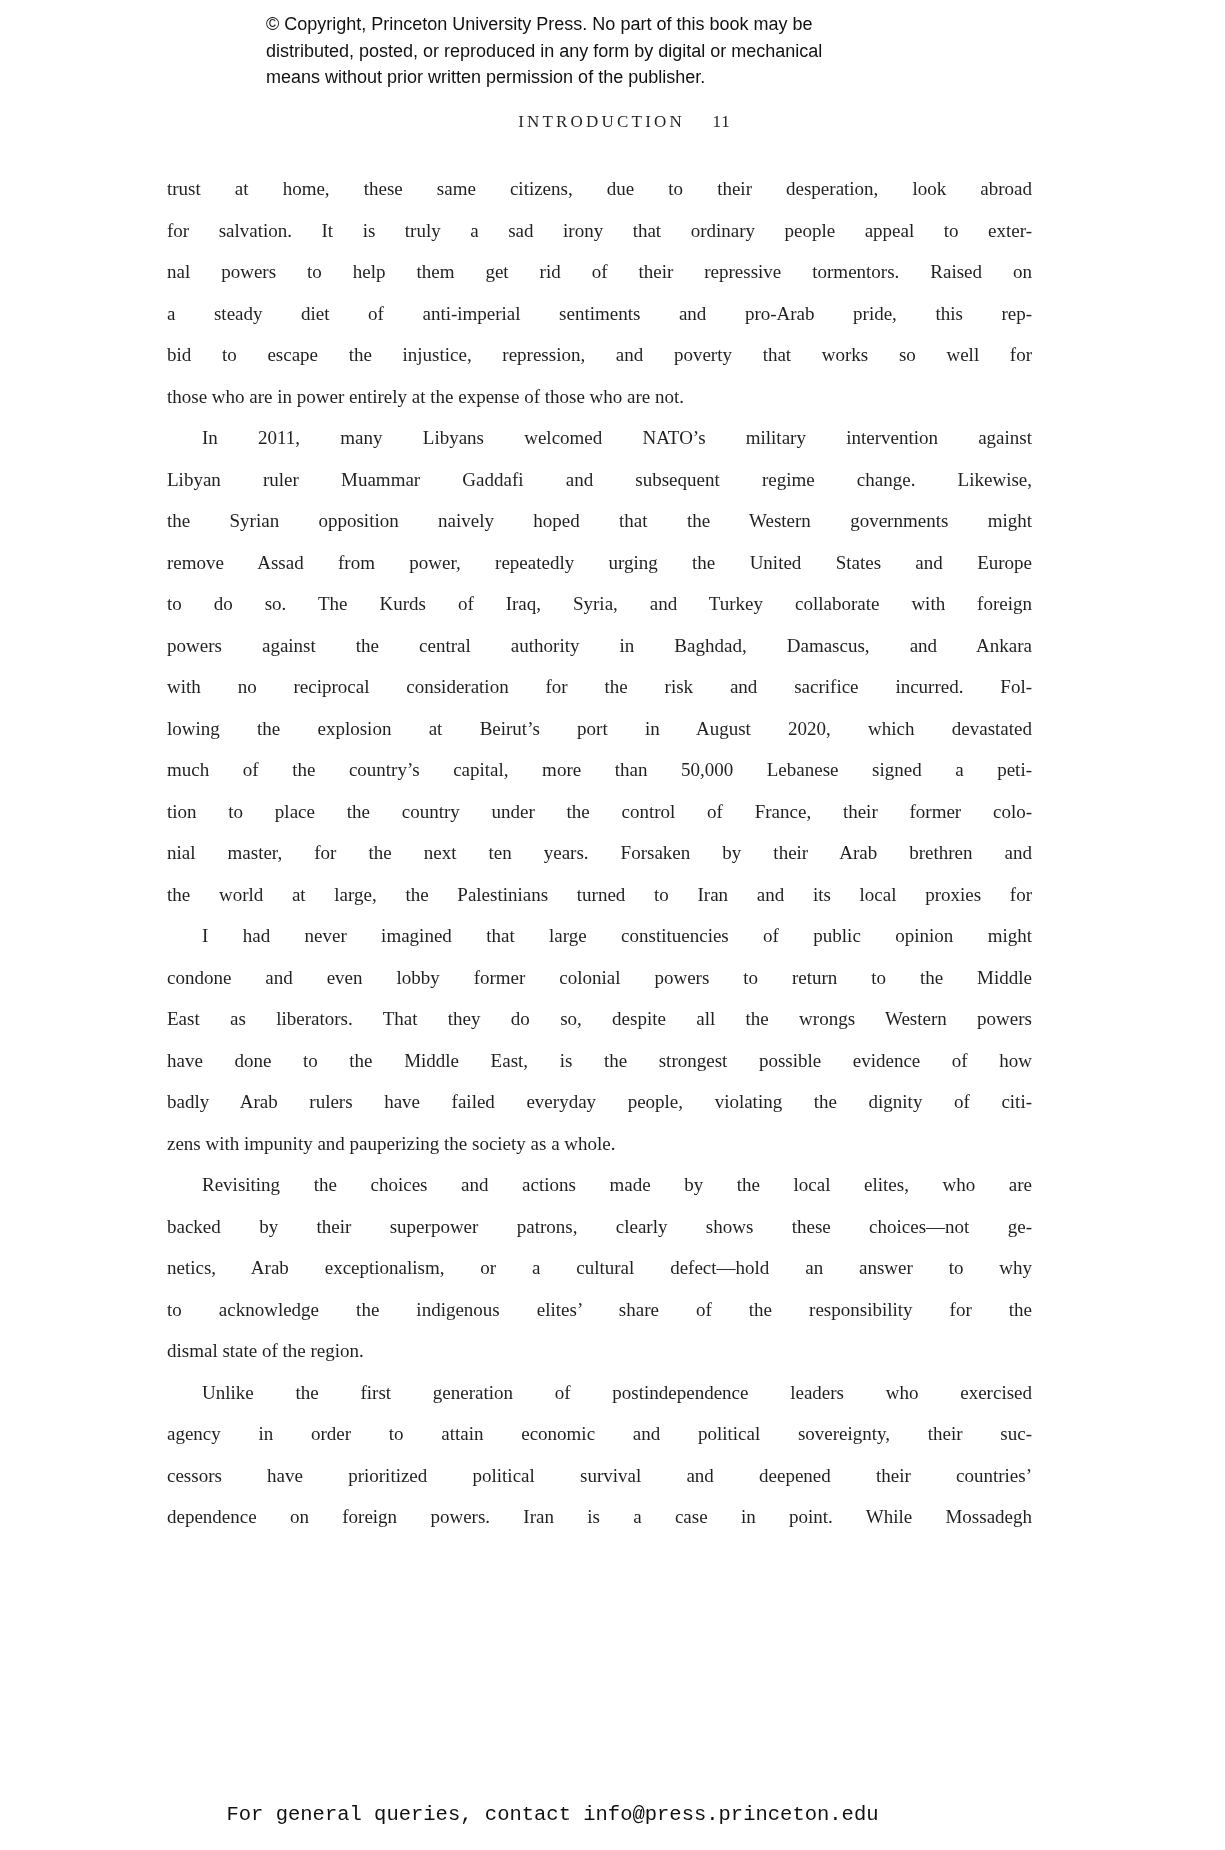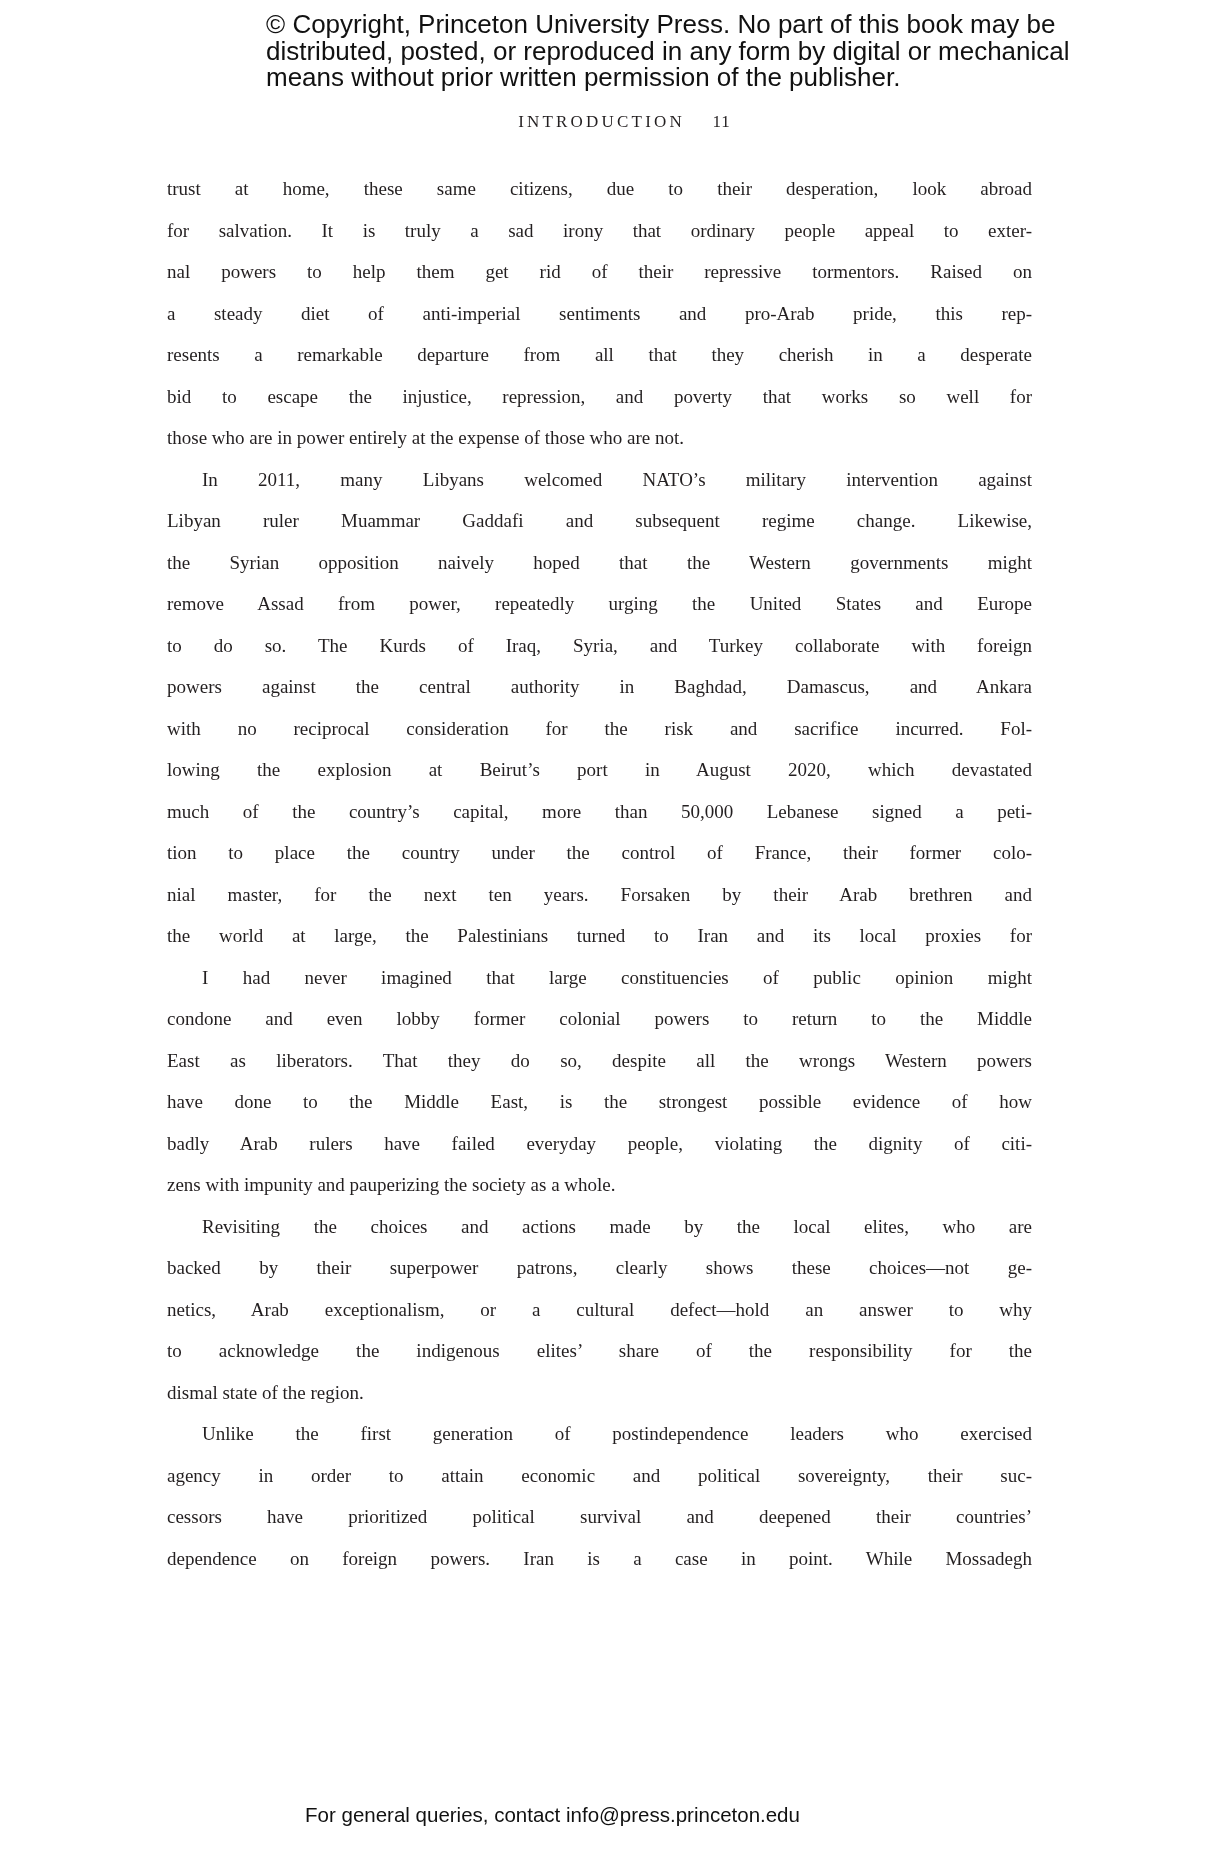--- a/index.html
+++ b/index.html
@@ -13,21 +13,21 @@
       position: relative;
       overflow: hidden;
       color: #231f20;
     }
     .copyright {
       position: absolute;
       left: 266px;
       top: 11px;
       width: 720px;
       font-family: "Liberation Sans", sans-serif;
-      font-size: 26px;
+      font-size: 18px;
       line-height: 26.5px;
       color: #111111;
     }
     .copyright div { white-space: nowrap; }
     .running-head {
       position: absolute;
       left: 0;
       width: 1225px;
       top: 112px;
       text-align: center;
@@ -58,21 +58,21 @@
       overflow: visible;
     }
     .line.indent { padding-left: 35px; }
     .line.last { text-align-last: left; }
     .footer {
       position: absolute;
       left: 0;
       width: 1225px;
       top: 1803px;
       text-align: center;
-      font-family: Liberation Sans, sans-serif;
+      font-family: Liberation Mono, monospace;
       font-size: 20.5px;
       color: #111111;
       padding-right: 120px;
       box-sizing: border-box;
     }
   </style>
 </head>
 <body>
 
 <div class="copyright">
@@ -86,21 +86,20 @@
   <span class="rh-page">11</span>
 </div>
 
 <div class="body-text">
 
   <div>
     <span class="line">trust at home, these same citizens, due to their desperation, look abroad</span>
     <span class="line">for salvation. It is truly a sad irony that ordinary people appeal to exter-</span>
     <span class="line">nal powers to help them get rid of their repressive tormentors. Raised on</span>
     <span class="line">a steady diet of anti-imperial sentiments and pro-Arab pride, this rep-</span>
-    <span class="line">resents a remarkable departure from all that they cherish in a desperate</span>
     <span class="line">bid to escape the injustice, repression, and poverty that works so well for</span>
     <span class="line last">those who are in power entirely at the expense of those who are not.</span>
   </div>
 
   <div>
     <span class="line indent">In 2011, many Libyans welcomed NATO’s military intervention against</span>
     <span class="line">Libyan ruler Muammar Gaddafi and subsequent regime change. Likewise,</span>
     <span class="line">the Syrian opposition naively hoped that the Western governments might</span>
     <span class="line">remove Assad from power, repeatedly urging the United States and Europe</span>
     <span class="line">to do so. The Kurds of Iraq, Syria, and Turkey collaborate with foreign</span>

